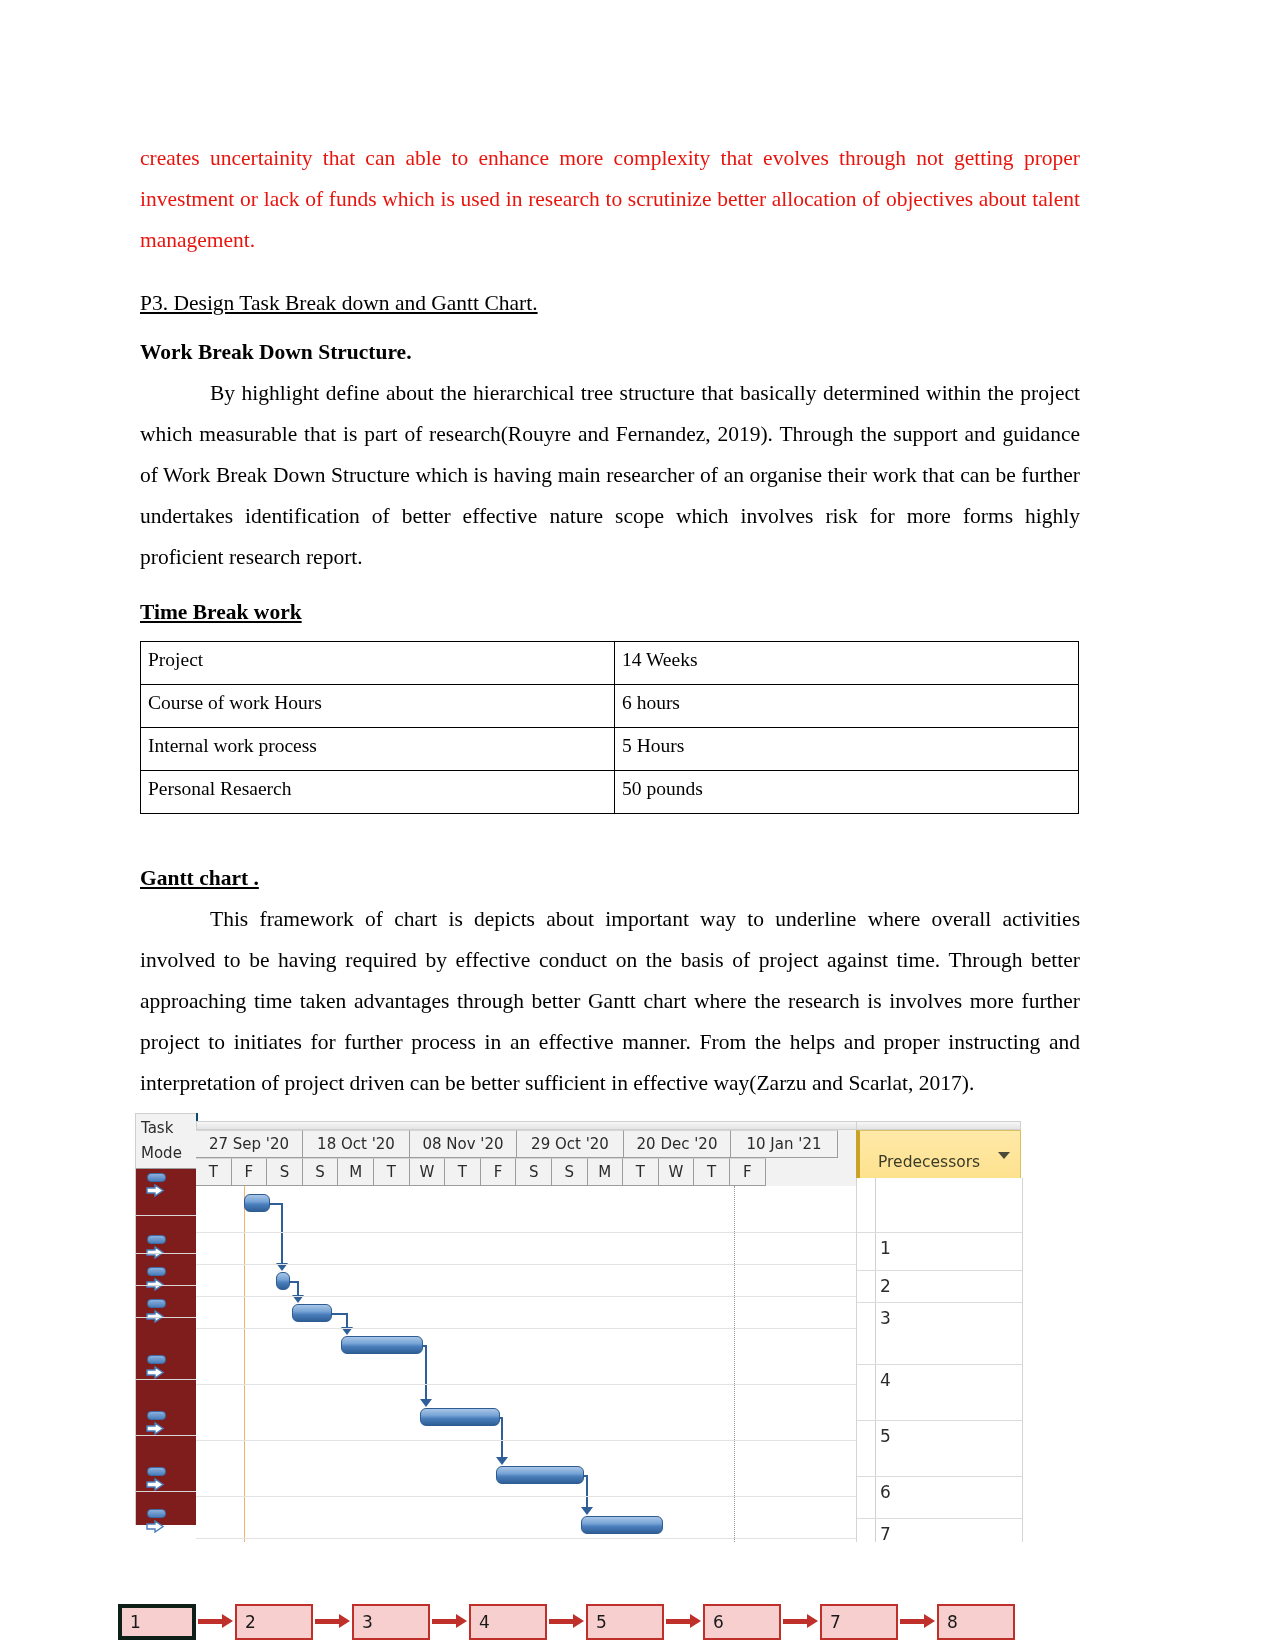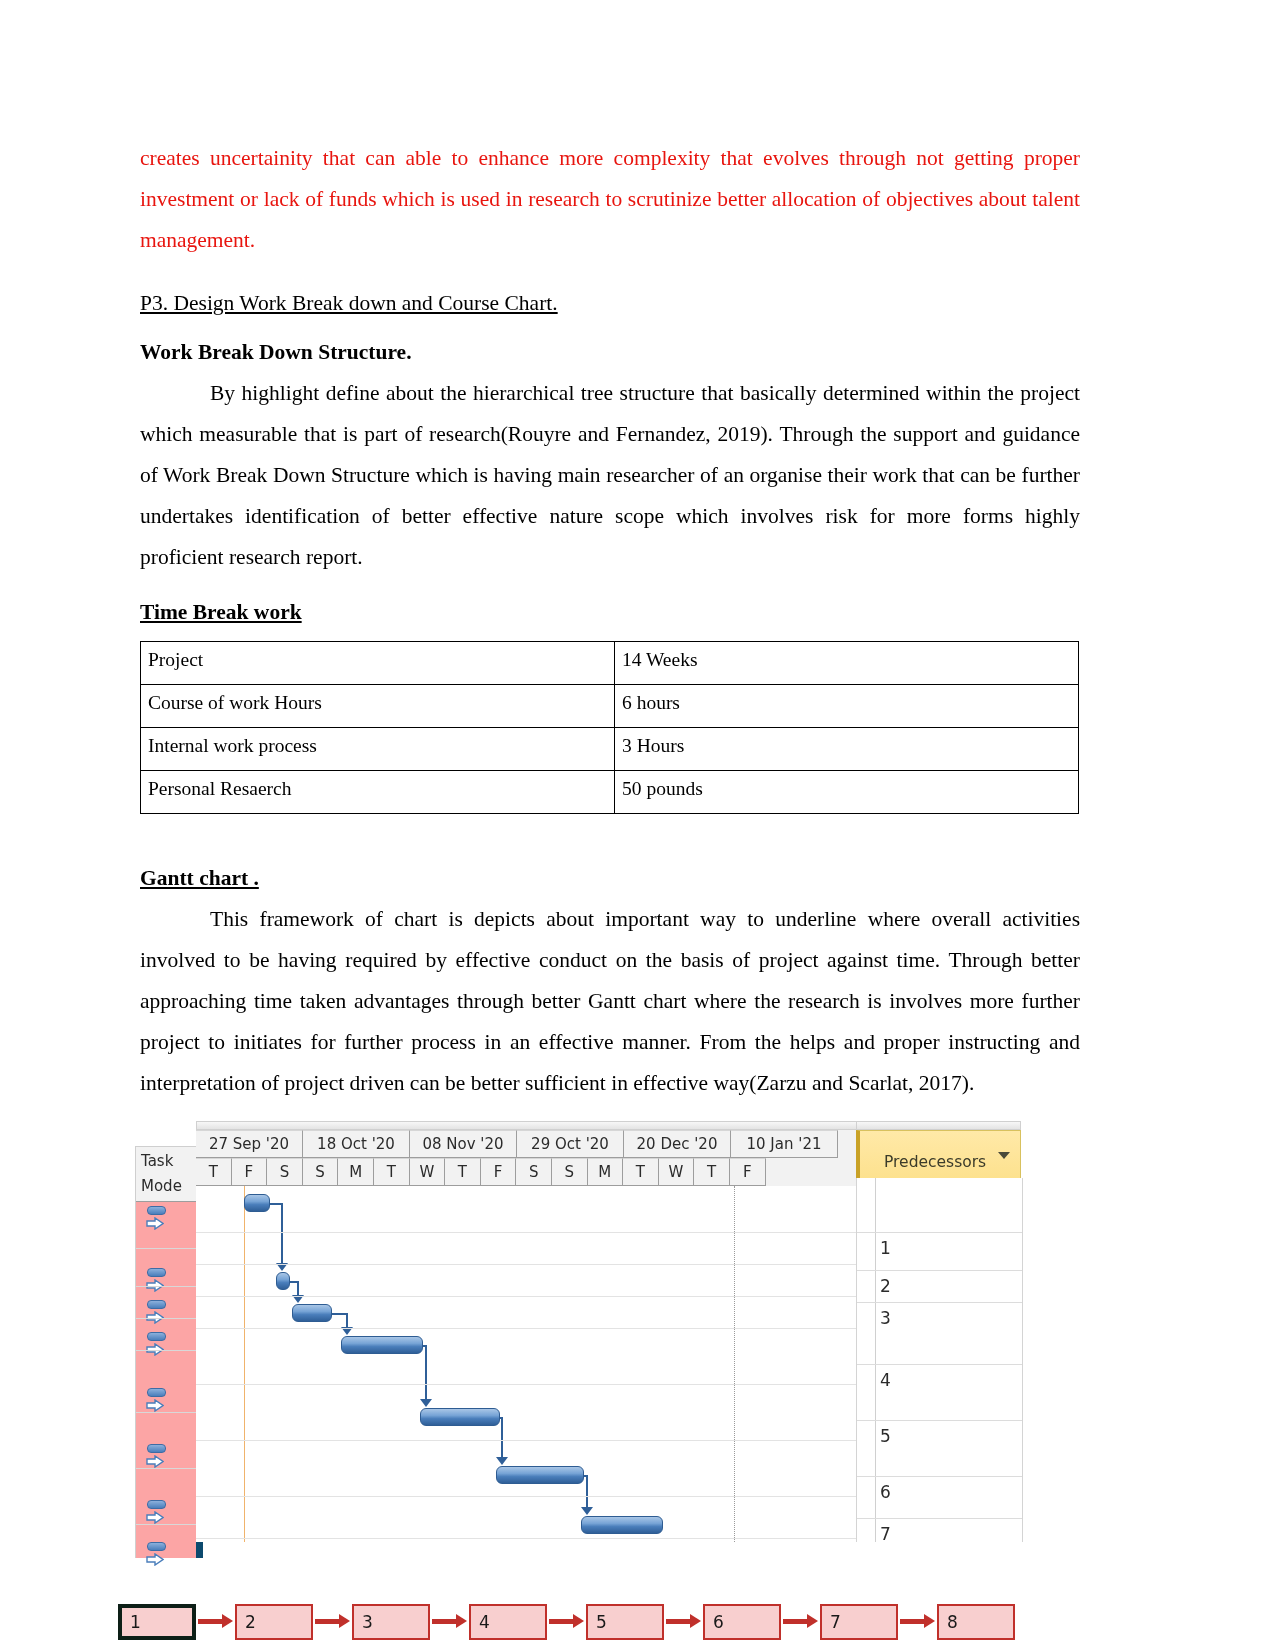--- a/index.html
+++ b/index.html
@@ -87,26 +87,26 @@
     left: 118px;
     top: 1113px;
     width: 1030px;
     height: 500px;
   }
 
   
   .tm-col {
     position: absolute;
     left: 17px;
-    top: 33px;
+    top: 0;
     width: 60px;
     height: 412px;
-    border-right: 7px solid #0c4a6e;
+    border-right: 2px solid #0c4a6e;
     border-left: 1px solid #cfcfcf;
-    background: #fca5a5;
+    background: #7f1d1d;
   }
   .tm-head {
     position: absolute;
     left: 0; top: 0;
     width: 60px;
     height: 56px;
     background: #f2f2f2;
     border-bottom: 1px solid #9d9d9d;
     border-top: 1px solid #cfcfcf;
     box-sizing: border-box;
@@ -262,21 +262,21 @@
   .pred-head {
     position: absolute;
     left: 0; top: 9px;
     width: 165px; height: 64px;
     background: linear-gradient(#ffe9a8,#fcdf86);
     border: 1px solid #d8c15e;
     border-left: 4px solid #c9a227;
     box-sizing: border-box;
     display: flex;
     align-items: center;
-    padding-left: 24px;
+    padding-left: 18px;
     font-family: "DejaVu Sans", "Liberation Sans", sans-serif;
     font-size: 15.5px;
     color: #3b3b2a;
   }
   .pred-head .caret {
     position: absolute;
     right: 10px;
     top: 21px;
     width: 0; height: 0;
     border-left: 6px solid transparent;
@@ -356,41 +356,41 @@
 </style>
 </head>
 <body>
 
 <div class="page">
 
   <div class="content">
 
     <p class="body-text red">creates uncertainity that can able to enhance more complexity that evolves through not getting proper investment or lack of funds which is used in research to scrutinize better allocation of objectives about talent management.</p>
 
-    <h3 class="heading-underline">P3. Design Work Break down and Course Chart.</h3>
+    <h3 class="heading-underline">P3. Design Task Break down and Gantt Chart.</h3>
 
     <h3 class="heading-bold">Work Break Down Structure.</h3>
 
     <p class="body-text indent-first">By highlight define about the hierarchical tree structure that basically determined within the project which measurable that is part of research(Rouyre and Fernandez, 2019). Through the support and guidance of Work Break Down Structure which is having main researcher of an organise their work that can be further undertakes identification of better effective nature scope which involves risk for more forms highly proficient research report.</p>
 
     <h3 class="heading-bold-underline">Time Break work</h3>
 
     <table class="time-table">
       <tbody>
         <tr>
           <td class="col-a">Project</td>
           <td>14 Weeks</td>
         </tr>
         <tr>
           <td class="col-a">Course of work Hours</td>
           <td>6 hours</td>
         </tr>
         <tr>
           <td class="col-a">Internal work process</td>
-          <td>3 Hours</td>
+          <td>5 Hours</td>
         </tr>
         <tr>
           <td class="col-a">Personal Resaerch</td>
           <td>50 pounds</td>
         </tr>
       </tbody>
     </table>
 
     <div class="spacer-30"></div>
 

